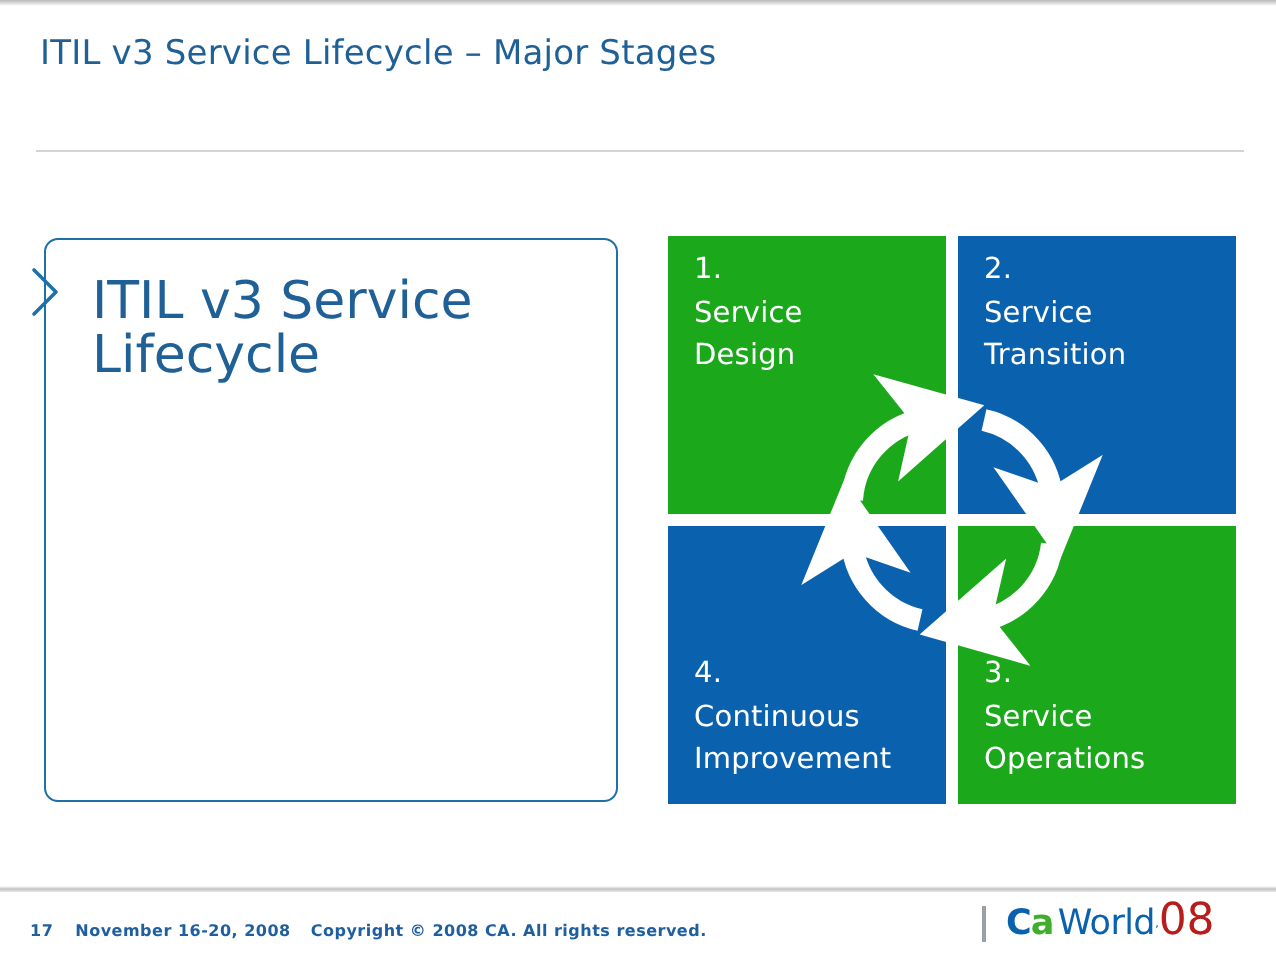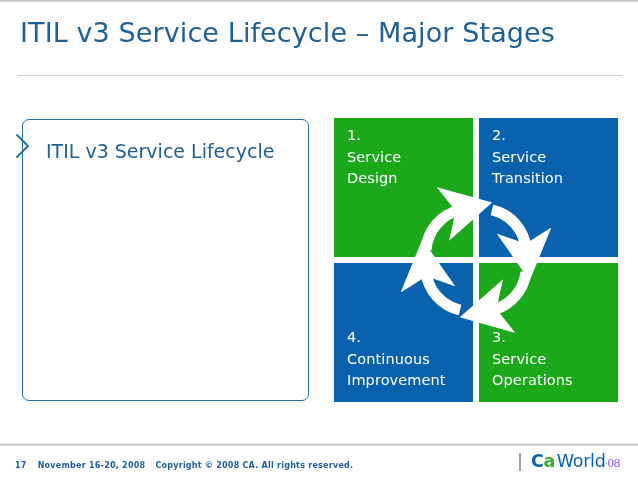--- a/index.html
+++ b/index.html
@@ -29,21 +29,21 @@
     width: 638px; height: 3px;
     background: linear-gradient(to bottom, #b9b9b9 0%, #d8d8d8 45%, #ffffff 100%);
   }
 
   
   .title {
     position: absolute;
     left: 20px;
     top: 17px;
     width: 600px;
-    font-size: 27px;
+    font-size: 17px;
     color: #1F6096;
     letter-spacing: 0.1px;
     white-space: nowrap;
   }
 
   .title-rule {
     position: absolute;
     left: 18px;
     top: 75px;
     width: 604px;
@@ -70,21 +70,21 @@
     width: 16px;
     height: 26px;
   }
   .callout-chevron svg { display: block; }
 
   .callout-text {
     position: absolute;
     left: 46px;
     top: 138px;
     width: 250px;
-    font-size: 19px;
+    font-size: 26px;
     line-height: 27px;
     color: #1F6096;
   }
 
   
   .quad {
     position: absolute;
     left: 334px;
     top: 118px;
     width: 284px;
@@ -136,21 +136,21 @@
     color: #1F5FA0;
     letter-spacing: 0.25px;
     white-space: nowrap;
     font-weight: bold;
   }
   .footer-text .fnum { margin-right: 11px; }
   .footer-text .fdate { margin-right: 10px; }
 
   .logo {
     position: absolute;
-    right: 18px;
+    right: 31px;
     top: 452px;
     height: 20px;
     display: flex;
     align-items: baseline;
   }
   .logo-bar {
     position: absolute;
     left: -12px;
     top: 1px;
     width: 2px;
@@ -172,25 +172,24 @@
     letter-spacing: -0.3px;
     margin-left: 2px;
     line-height: 18px;
   }
   .logo-tm {
     font-size: 6px;
     color: #0A62AF;
     vertical-align: super;
   }
   .logo-08 {
-    font-size: 13px;
-    color: #8b5cf6;
+    font-size: 22px;
+    color: #b91c1c;
     letter-spacing: -0.2px;
     line-height: 18px;
-    font-family: Liberation Serif, serif;
   }
 </style>
 </head>
 <body>
 
 <div class="slide">
 
   <div class="top-edge"></div>
 
   <div class="title">ITIL v3 Service Lifecycle – Major Stages</div>

